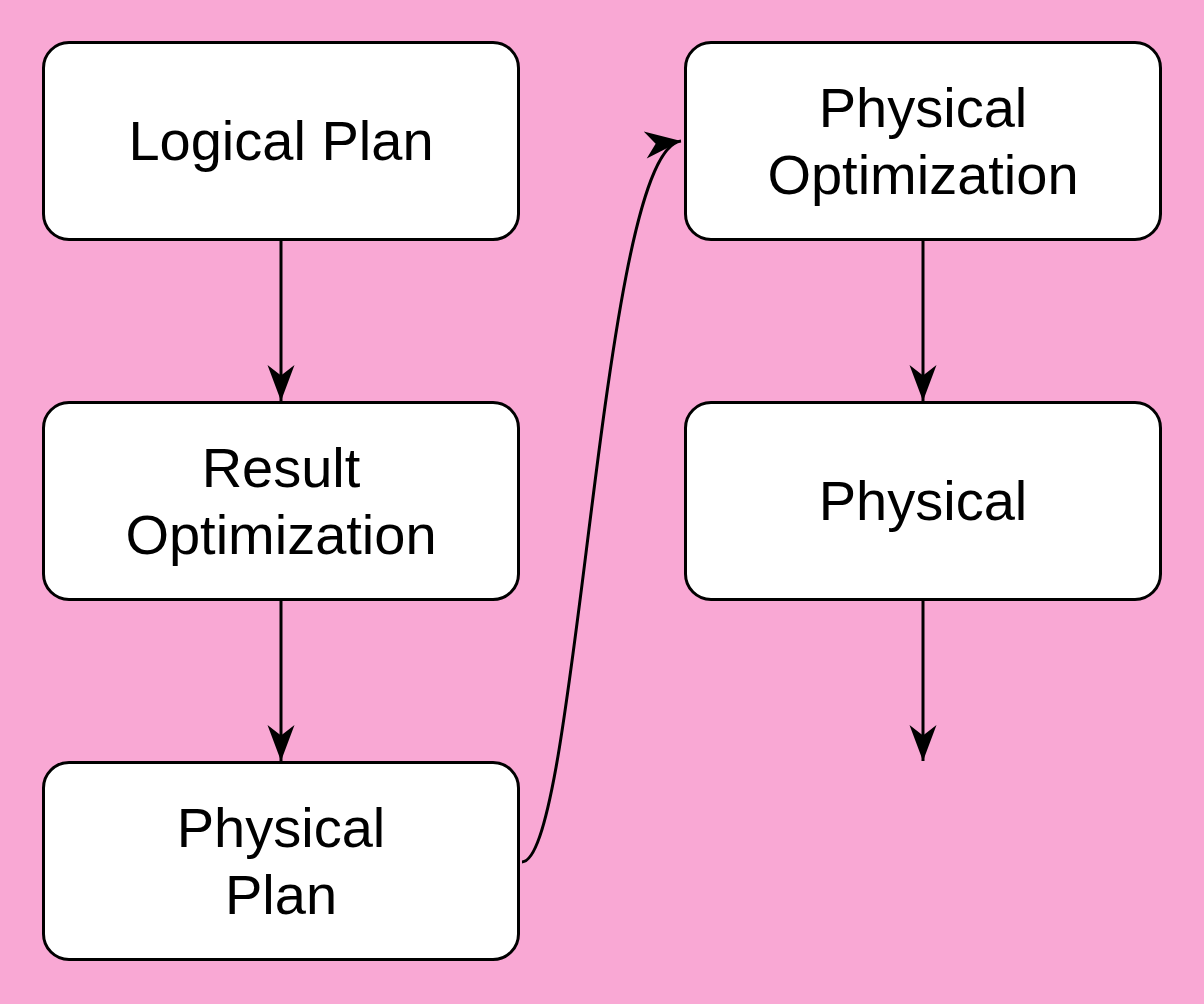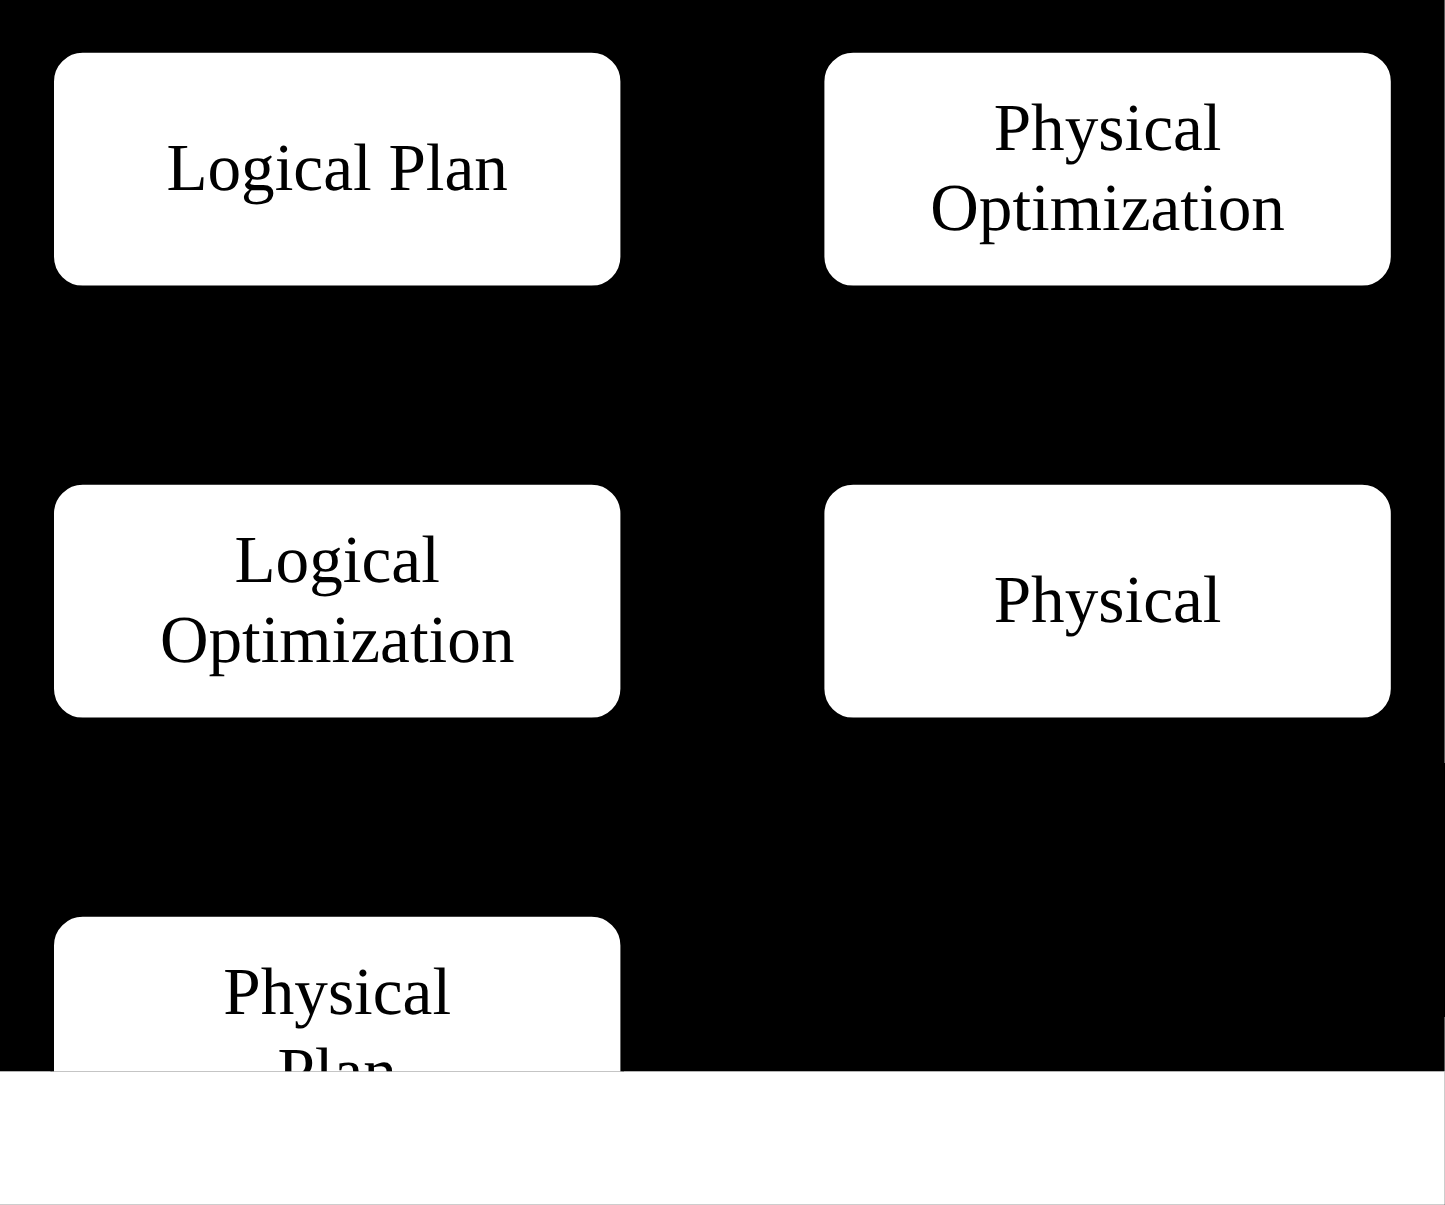--- a/index.html
+++ b/index.html
@@ -3,23 +3,23 @@
 <meta charset="utf-8">
 <style>
   html, body {
     margin: 0;
     padding: 0;
     background: #ffffff;
   }
   #canvas {
     position: relative;
     width: 1204px;
-    height: 893px;
-    background: #000000;
-    font-family: Liberation Serif, serif;
+    height: 1004px;
+    background: #f9a8d4;
+    font-family: Liberation Sans, sans-serif;
     overflow: hidden;
   }
   #edges-layer {
     position: absolute;
     left: 0;
     top: 0;
     width: 1204px;
     height: 1004px;
     pointer-events: none;
   }
@@ -70,21 +70,21 @@
     <path d="M 923 241 L 923 401" stroke="#000000" stroke-width="3" fill="none" marker-end="url(#arrowhead)"></path>
 
     <path d="M 923 601 L 923 761" stroke="#000000" stroke-width="3" fill="none" marker-end="url(#arrowhead)"></path>
   </svg>
 
   <div class="node col-left row-1">
     <span class="label">Logical Plan</span>
   </div>
 
   <div class="node col-left row-2">
-    <span class="label">Logical
+    <span class="label">Result
 Optimization</span>
   </div>
 
   <div class="node col-left row-3">
     <span class="label">Physical
 Plan</span>
   </div>
 
   <div class="node col-right row-1">
     <span class="label">Physical

